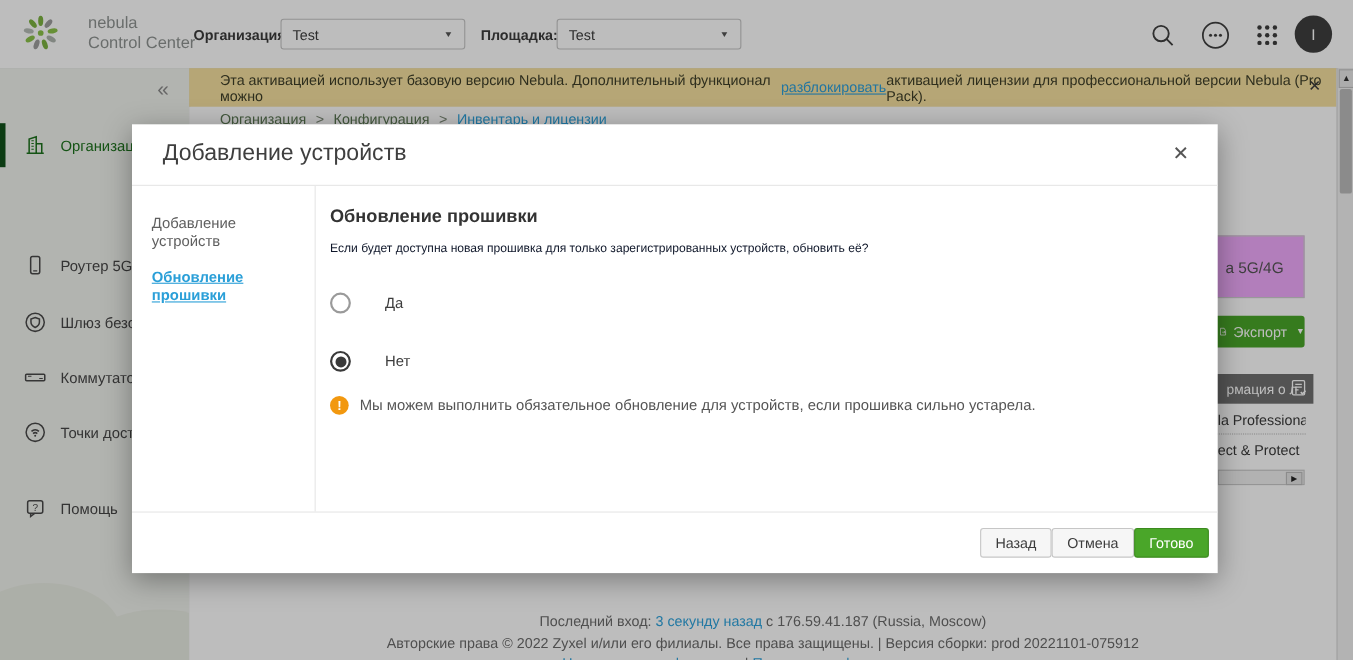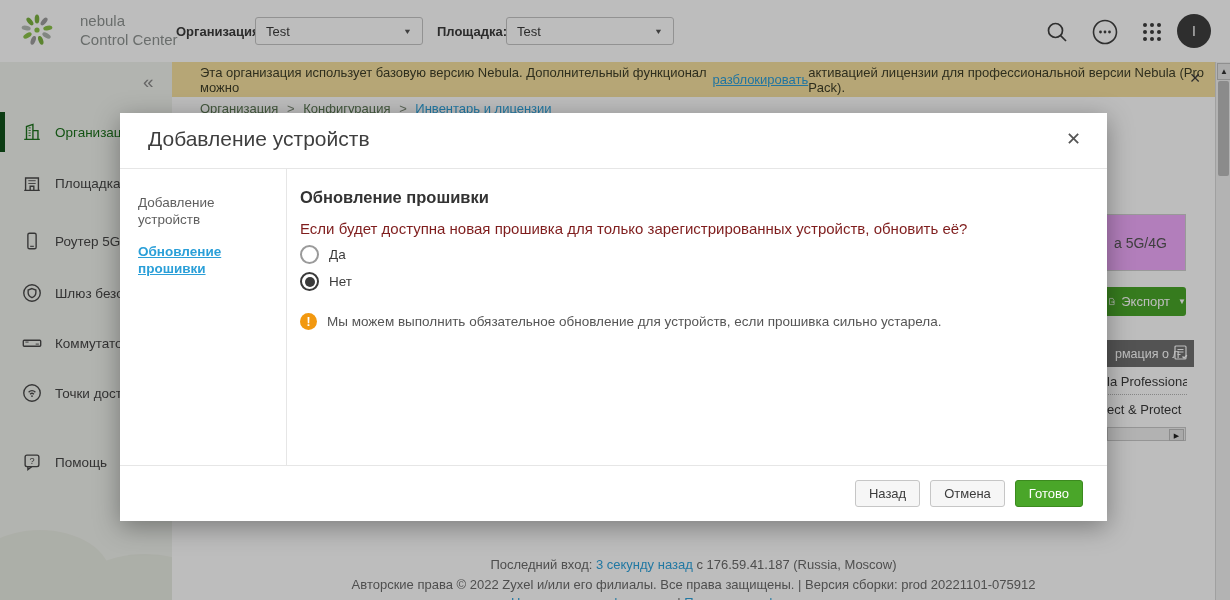--- a/index.html
+++ b/index.html
@@ -80,31 +80,31 @@
     box-shadow:0 6px 24px rgba(0,0,0,.35);display:flex;flex-direction:column}
   .m-head{height:55px;flex:0 0 auto;position:relative;border-bottom:1px solid #e6e6e6}
   .m-title{position:absolute;left:28px;top:14px;font-size:21px;color:#3f3f3f}
   .m-close{position:absolute;right:26px;top:15px;font-size:18px;color:#555}
   .m-body{flex:1 1 auto;display:flex;min-height:0}
   .m-nav{flex:0 0 167px;border-right:1px solid #e6e6e6;padding:25px 18px 0;box-sizing:border-box}
   .m-nav .step{font-size:13.5px;line-height:17px;color:#5f5f5f;margin-bottom:15px}
   .m-nav .step.active{color:#2a9fd8;font-weight:bold;text-decoration:underline}
   .m-content{flex:1;padding:19px 30px 0 13px;box-sizing:border-box}
   .m-content h2{margin:0;font-size:16.5px;color:#333}
-  .m-content p{margin:13px 0 0;font-size:15px;color:#7f1d1d}
-  .radio-row{display:flex;align-items:center;gap:10px;margin-top:8px}
+  .m-content p{margin:13px 0 0;font-size:11px;color:#0f172a}
+  .radio-row{display:flex;align-items:center;gap:31px;margin-top:34px}
   .radio-row .lbl{font-size:13.5px;color:#3c3c3c}
   .radio{width:15px;height:15px;border:2px solid #9a9a9a;border-radius:50%;background:#fff;box-sizing:content-box;position:relative}
   .radio.sel{border-color:#3a3a3a}
   .radio.sel::after{content:"";position:absolute;left:2.5px;top:2.5px;width:10px;height:10px;border-radius:50%;background:#3a3a3a}
   .warn-row{display:flex;align-items:center;gap:10px;margin-top:22px}
   .warn-ic{width:17px;height:17px;border-radius:50%;background:#f2980f;color:#fff;font-size:12px;font-weight:bold;
     display:flex;align-items:center;justify-content:center;flex:0 0 auto}
   .warn-txt{font-size:13.5px;color:#555}
-  .m-foot{flex:0 0 55px;border-top:1px solid #e6e6e6;display:flex;align-items:center;justify-content:flex-end;gap:10px;padding-right:24px}
+  .m-foot{flex:0 0 55px;border-top:1px solid #e6e6e6;display:flex;align-items:center;justify-content:flex-end;padding-right:8px}
   .btn{height:27px;padding:0 13px;font-size:13px;border-radius:3px;border:1px solid #c6c6c6;background:#f6f6f6;color:#3c3c3c;
     display:flex;align-items:center;font-family:"Liberation Sans",sans-serif}
   .btn.primary{background:#4aa629;border-color:#3c8a1f;color:#fff}
 </style>
 </head>
 <body>
 
 <div class="abs topbar">
   <svg class="abs logo-icon" viewBox="0 0 40 40">
     <g>
@@ -174,27 +174,20 @@
   <div class="abs side-deco2"></div>
   <div class="abs collapse">«</div>
 
   <div class="abs side-item active" style="top:50px">
     <svg width="22" height="22" viewBox="0 0 24 24">
       <path d="M3.5 20h17M6 20V6l7-2.3V20M13 10.5h5.5V20"></path>
       <path d="M8.2 7.5h2.4M8.2 10.3h2.4M8.2 13.1h2.4M8.2 15.9h2.4" stroke-width="1"></path>
     </svg>
     <span>Организация</span>
   </div>
-  <div class="abs side-item" style="top:101px">
-    <svg width="22" height="22" viewBox="0 0 24 24">
-      <path d="M5 20V6.5h14V20M3.5 20h17M10 20v-4.5h4V20"></path>
-      <path d="M8 9.5h8M8 12.5h8" stroke-width="1"></path>
-    </svg>
-    <span>Площадка</span>
-  </div>
   <div class="abs side-item" style="top:159px">
     <svg width="22" height="22" viewBox="0 0 24 24">
       <rect x="7.5" y="3.5" width="9" height="17" rx="1.8"></rect>
       <path d="M10 17.8h4" stroke-width="1.2"></path>
     </svg>
     <span>Роутер 5G/4G</span>
   </div>
   <div class="abs side-item" style="top:211px">
     <svg width="22" height="22" viewBox="0 0 24 24">
       <circle cx="12" cy="12" r="9"></circle>
@@ -224,21 +217,21 @@
       <text x="12" y="14.3" font-size="10" text-anchor="middle" stroke="none" fill="#4a4a4a" font-family="Liberation Sans, sans-serif">?</text>
     </svg>
     <span>Помощь</span>
   </div>
 
 </div>
 
 <div class="abs content-bg"></div>
 
 <div class="abs banner">
-  <span>Эта организация использует базовую версию Nebula. Дополнительный функционал можно </span>
+  <span>Эта активацией использует базовую версию Nebula. Дополнительный функционал можно </span>
   <a href="#">разблокировать</a>
   <span> активацией лицензии для профессиональной версии Nebula (Pro Pack).</span>
   <span class="bn-close">✕</span>
 </div>
 
 <div class="abs crumbs">
   <span>Организация</span>
   <span class="sep">&gt;</span>
   <span>Конфигурация</span>
   <span class="sep">&gt;</span>

